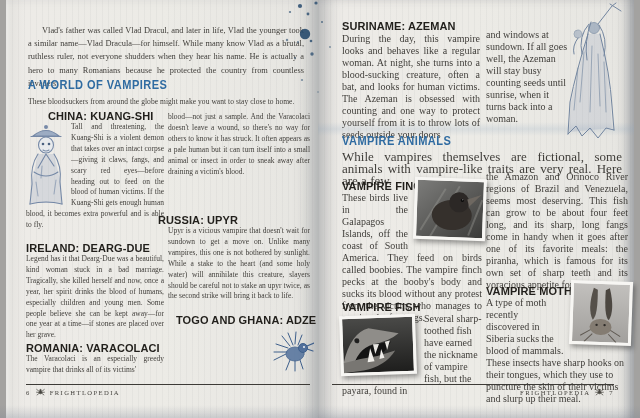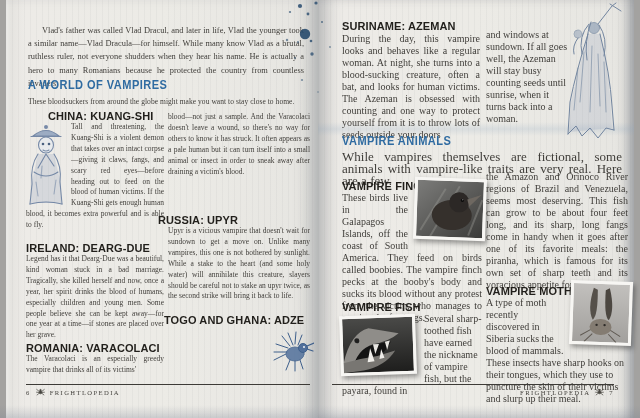--- a/index.html
+++ b/index.html
@@ -94,21 +94,21 @@
     <p class="bd" style="left:20px; top:254px; width:138px;">Legend has it that Dearg-Due was a beautiful, kind woman stuck in a bad marriage. Tragically, she killed herself and now, once a year, her spirit drinks the blood of humans, especially children and young men. Some people believe she can be kept away—for one year at a time—if stones are placed over her grave.</p>
 
     <h3 class="eh" style="left:20px; top:342px;">ROMANIA: VARACOLACI</h3>
     <p class="bd" style="left:162px; top:112px; width:142px;">blood—not just a sample. And the Varacolaci doesn't leave a wound, so there's no way for others to know it has struck. It often appears as a pale human but it can turn itself into a small animal or insect in order to sneak away after draining a victim's blood.</p>
 
     <p class="bd" style="left:20px; top:354px; width:138px;">The Varacolaci is an especially greedy vampire that drinks all of its victims'</p>
 
     <h3 class="eh" style="left:152px; top:214px;">RUSSIA: UPYR</h3>
     <p class="bd" style="left:162px; top:226px; width:142px;">Upyr is a vicious vampire that doesn't wait for sundown to get a move on. Unlike many vampires, this one is not bothered by sunlight. While a stake to the heart (and some holy water) will annihilate this creature, slayers should be careful not to stake an upyr twice, as the second strike will bring it back to life.</p>
 
-    <h3 class="eh" style="left:158px; top:314px;">TOGO AND GHANA: ADZE</h3>
+    <h3 class="eh" style="left:170px; top:314px;">TOGO AND GHANA: ADZE</h3>
     <span class="illus azeman-pos" style="left:262px; top:330px; width:46px; height:44px;">
       <svg width="46" height="44" viewBox="0 0 46 44">
         <g stroke="#3f608c" fill="none" stroke-width="1" stroke-linecap="round">
           <path d="M14,6 L22,16 M20,3 L25,15 M28,2 L27,14 M34,5 L30,15"></path>
           <path d="M8,14 L20,18 M6,22 L19,22"></path>
           <ellipse cx="27" cy="24" rx="9" ry="7" fill="#51709b" opacity=".85"></ellipse>
           <circle cx="35" cy="18" r="4.5" fill="#51709b"></circle>
           <path d="M39,16 L46,13 M39,19 L45,21" stroke-width="1.2"></path>
           <circle cx="36" cy="17" r=".9" fill="#fff" stroke="none"></circle>
           <path d="M22,30 L18,40 M27,31 L27,41 M32,30 L35,39"></path>

